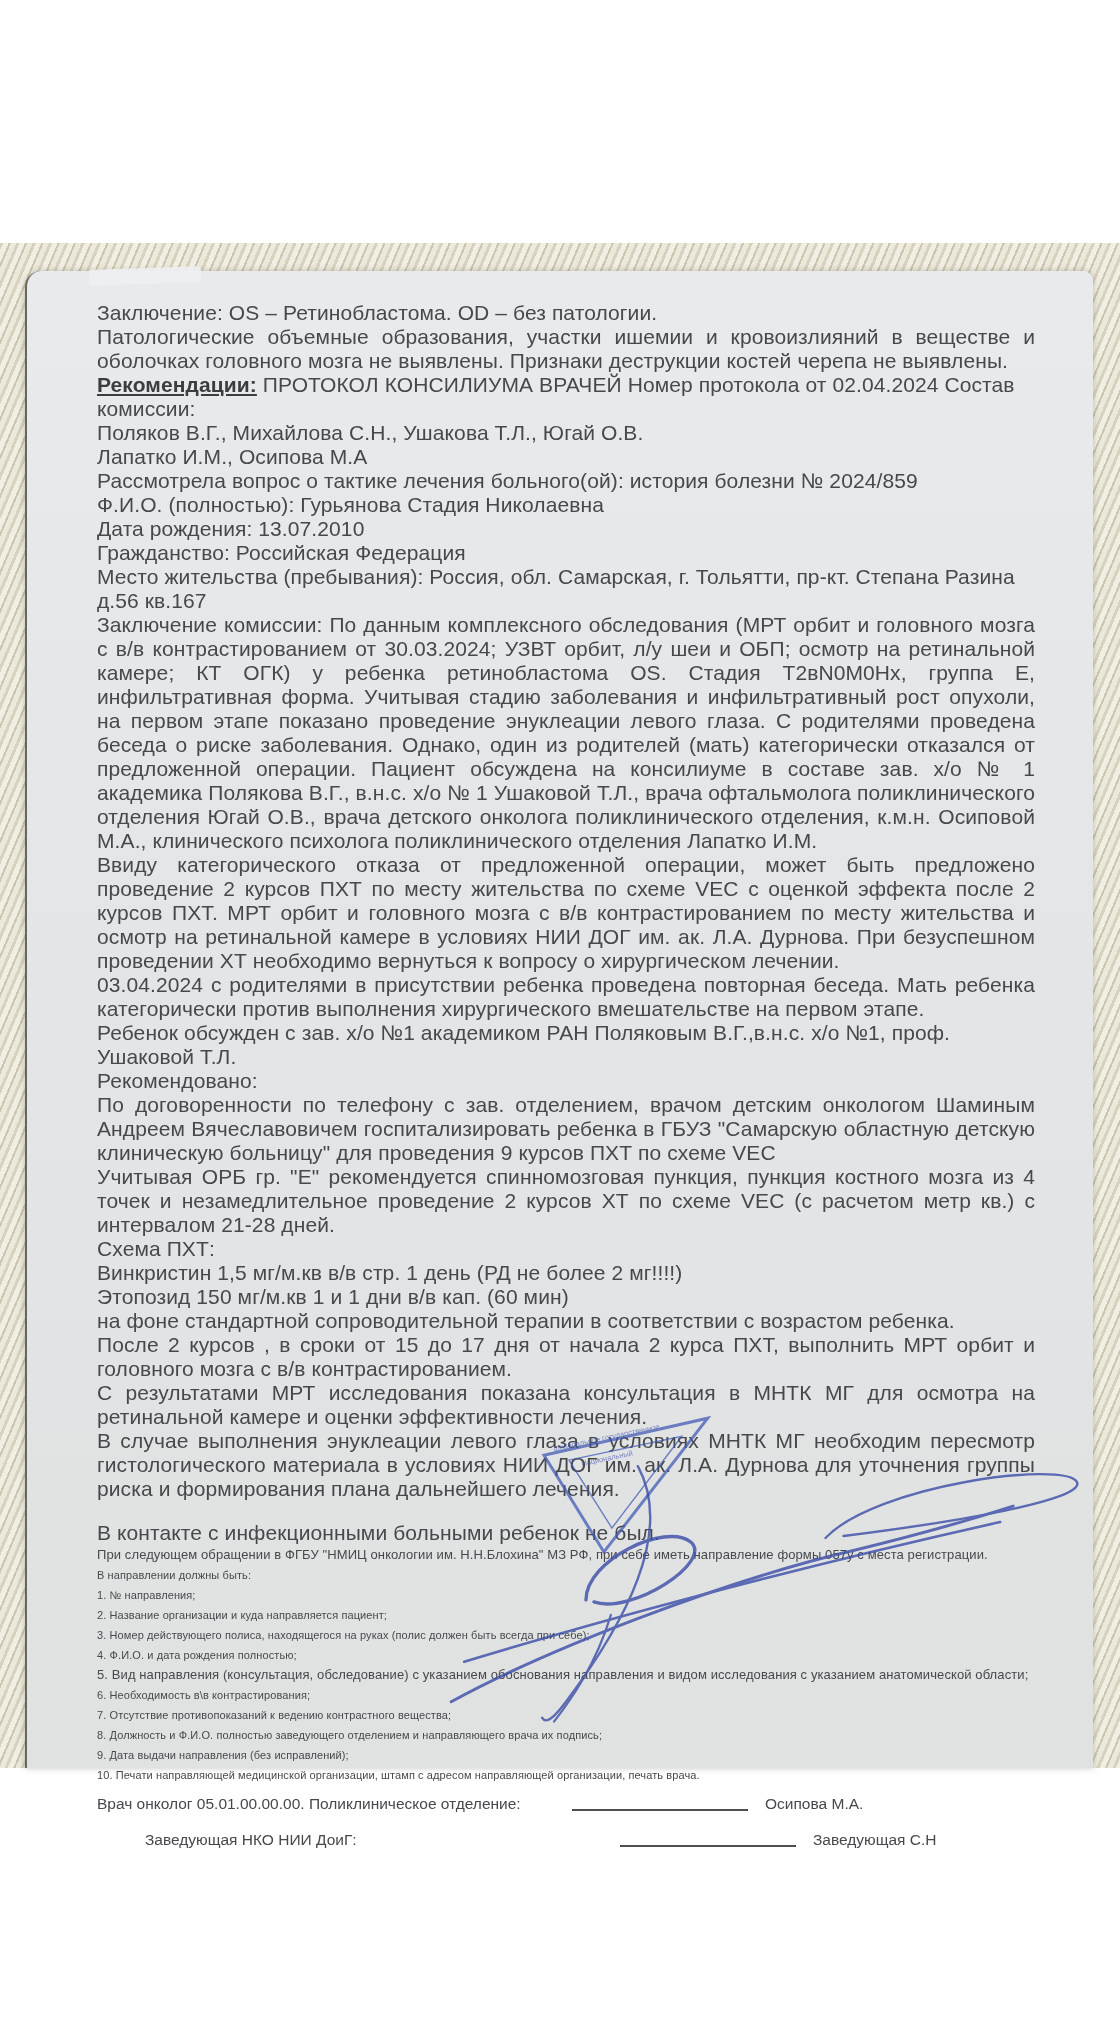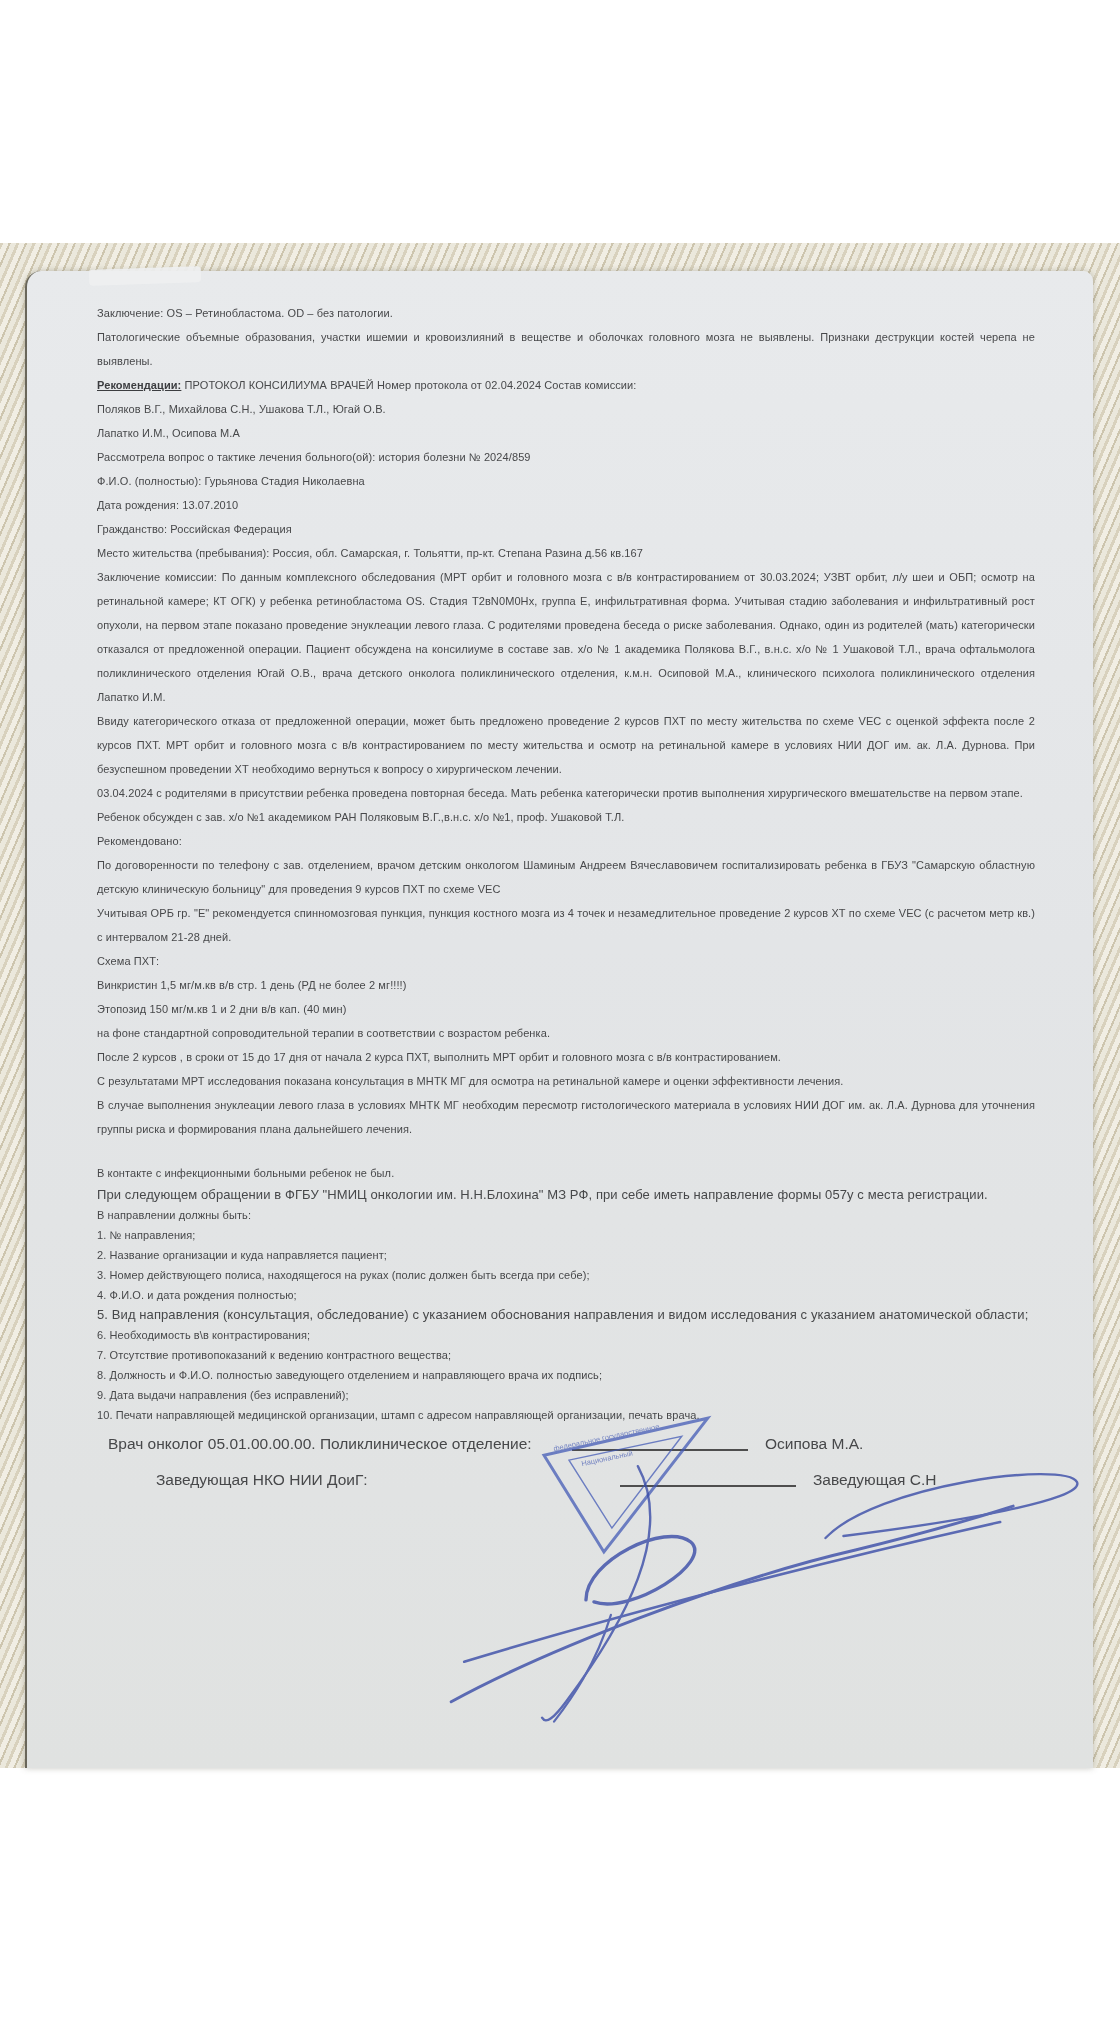--- a/index.html
+++ b/index.html
@@ -11,30 +11,30 @@
            #d8d1bd 0 3px,#f1eee4 3px 8px,#cdc5ae 8px 10px,#ebe8dc 10px 15px);}
   
   .paper{position:absolute;left:25px;right:27px;top:28px;bottom:0;
          background:linear-gradient(180deg,#e8eaec 0%,#e3e5e7 45%,#e0e2e1 100%);
          border-radius:16px 10px 0 0;
          border-left:2px solid #69665a;
          box-shadow:0 0 6px rgba(90,88,75,.35);}
   .tape{position:absolute;left:62px;top:-3px;width:112px;height:16px;background:#eef0f1;
         border-radius:4px;transform:rotate(-2deg);opacity:.9;}
   .doc-body{position:absolute;left:70px;right:58px;top:30px;}
-  .blk{margin:0;font-size:11px;line-height:24px;color:#47484a;letter-spacing:.1px;}
+  .blk{margin:0;font-size:21px;line-height:24px;color:#47484a;letter-spacing:.1px;}
   .blk b{font-weight:700;color:#3c3d40;text-decoration:underline;}
   .blk-justify{text-align:justify;}
   .blk-small{font-size:11px;line-height:20px;}
   .blk-small-justify{font-size:13px;line-height:20px;text-align:justify;}
   .blk-gap{height:20px;}
   .sig-block{margin-top:10px;}
   .sig-row{position:relative;height:20px;}
   .sig-row + .sig-row{margin-top:16px;margin-left:48px;}
-  .sig-label{position:absolute;left:11px;top:0;font-size:15.5px;color:#47484a;white-space:nowrap;}
+  .sig-label{position:absolute;left:0;top:0;font-size:15.5px;color:#47484a;white-space:nowrap;}
   .sig-line{position:absolute;left:475px;top:14px;width:176px;height:0;
             border-bottom:2px solid #4e4e4e;}
   .sig-name{position:absolute;left:668px;top:0;font-size:15.5px;color:#47484a;white-space:nowrap;}
   .stamp-svg{position:absolute;left:0;top:0;width:100%;height:100%;pointer-events:none;}
 </style>
 </head>
 <body>
 
 <div class="canvas">
   <div class="photo">
@@ -55,21 +55,21 @@
           <p class="blk">Место жительства (пребывания): Россия, обл. Самарская, г. Тольятти, пр-кт. Степана Разина д.56 кв.167</p>
           <p class="blk blk-justify">Заключение комиссии: По данным комплексного обследования (МРТ орбит и головного мозга с в/в контрастированием от 30.03.2024; УЗВТ орбит, л/у шеи и ОБП; осмотр на ретинальной камере; КТ ОГК) у ребенка ретинобластома OS. Стадия Т2вN0M0Нх, группа Е, инфильтративная форма. Учитывая стадию заболевания и инфильтративный рост опухоли, на первом этапе показано проведение энуклеации левого глаза. С родителями проведена беседа о риске заболевания. Однако, один из родителей (мать) категорически отказался от предложенной операции. Пациент обсуждена на консилиуме в составе зав. х/о № 1 академика Полякова В.Г., в.н.с. х/о № 1 Ушаковой Т.Л., врача офтальмолога поликлинического отделения Югай О.В., врача детского онколога поликлинического отделения, к.м.н. Осиповой М.А., клинического психолога поликлинического отделения Лапатко И.М.</p>
           <p class="blk blk-justify">Ввиду категорического отказа от предложенной операции, может быть предложено проведение 2 курсов ПХТ по месту жительства по схеме VEC с оценкой эффекта после 2 курсов ПХТ. МРТ орбит и головного мозга с в/в контрастированием по месту жительства и осмотр на ретинальной камере в условиях НИИ ДОГ им. ак. Л.А. Дурнова. При безуспешном проведении ХТ необходимо вернуться к вопросу о хирургическом лечении.</p>
           <p class="blk blk-justify">03.04.2024 с родителями в присутствии ребенка проведена повторная беседа. Мать ребенка категорически против выполнения хирургического вмешательстве на первом этапе.</p>
           <p class="blk">Ребенок обсужден с зав. х/о №1 академиком РАН Поляковым В.Г.,в.н.с. х/о №1, проф. Ушаковой Т.Л.</p>
           <p class="blk">Рекомендовано:</p>
           <p class="blk blk-justify">По договоренности  по телефону с зав. отделением, врачом  детским онкологом Шаминым Андреем Вячеславовичем госпитализировать ребенка в ГБУЗ "Самарскую областную детскую клиническую больницу"  для проведения 9 курсов ПХТ по схеме VEC</p>
           <p class="blk blk-justify">Учитывая ОРБ гр. "Е" рекомендуется    спинномозговая пункция, пункция костного мозга из 4 точек   и незамедлительное  проведение 2 курсов ХТ по схеме VEC (с расчетом метр кв.) с интервалом 21-28 дней.</p>
           <p class="blk">Схема ПХТ:</p>
           <p class="blk">Винкристин 1,5 мг/м.кв в/в стр. 1 день (РД не более 2 мг!!!!)</p>
-          <p class="blk">Этопозид 150 мг/м.кв 1 и 2 дни в/в кап. (40 мин)</p>
+          <p class="blk">Этопозид 150 мг/м.кв 1 и 1 дни в/в кап. (60 мин)</p>
           <p class="blk">на фоне стандартной сопроводительной терапии в соответствии с возрастом ребенка.</p>
           <p class="blk blk-justify">После 2 курсов , в сроки от 15 до 17 дня от начала 2 курса ПХТ,  выполнить МРТ орбит и головного мозга с в/в контрастированием.</p>
           <p class="blk blk-justify">С результатами МРТ исследования показана консультация в МНТК МГ для осмотра на ретинальной камере и оценки эффективности лечения.</p>
           <p class="blk blk-justify">В случае выполнения энуклеации левого глаза в условиях МНТК МГ необходим пересмотр гистологического материала в условиях НИИ ДОГ им. ак. Л.А. Дурнова для уточнения группы риска и формирования плана дальнейшего лечения.</p>
           <p class="blk blk-gap"></p>
           <p class="blk">В контакте с инфекционными больными ребенок не был.</p>
           <p class="blk blk-small-justify">При следующем обращении в ФГБУ "НМИЦ онкологии им. Н.Н.Блохина" МЗ РФ, при себе иметь направление формы 057у с места регистрации.</p>
           <p class="blk blk-small">В направлении должны быть:</p>
           <p class="blk blk-small">1. № направления;</p>
           <p class="blk blk-small">2. Название организации и куда направляется пациент;</p>

